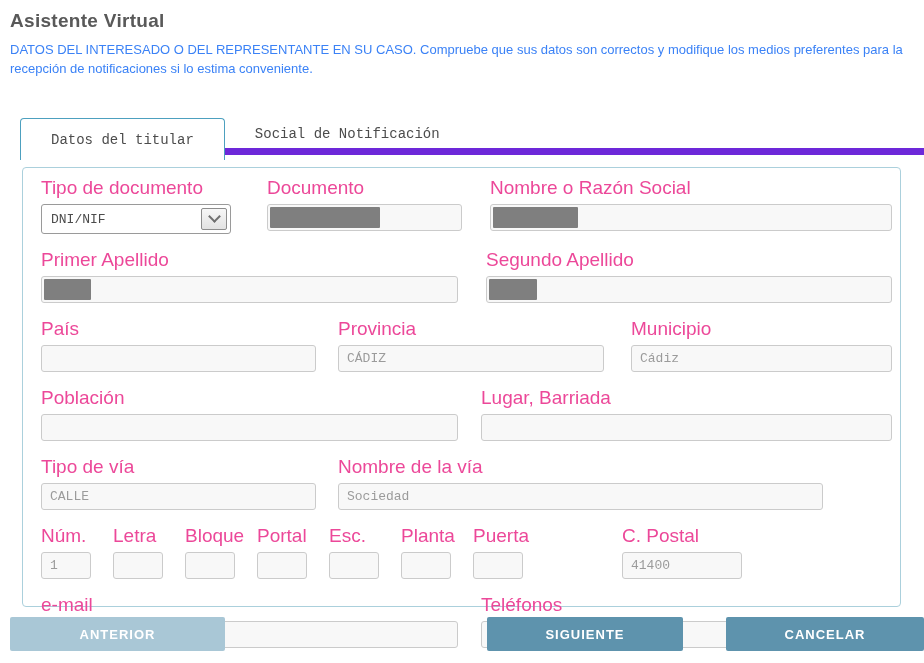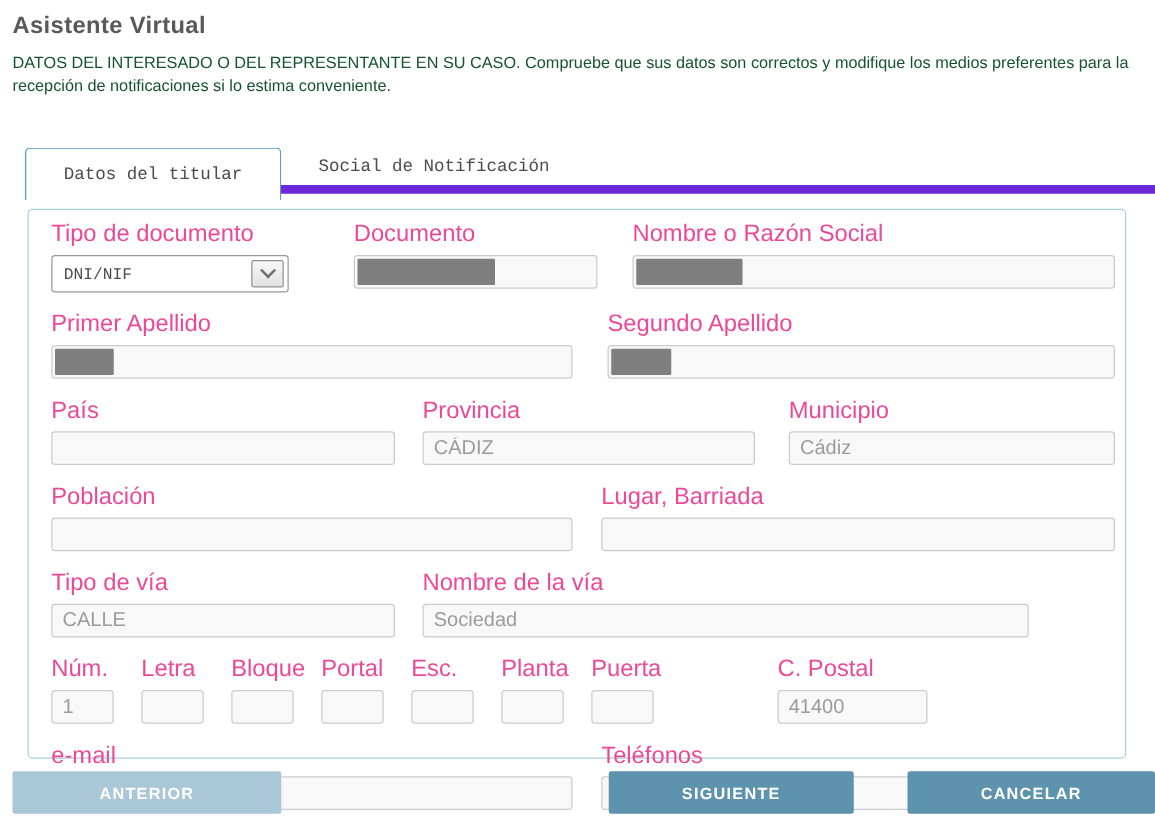--- a/index.html
+++ b/index.html
@@ -4,41 +4,41 @@
 <style>
   * { box-sizing: border-box; margin: 0; padding: 0; }
   html,body { width: 924px; height: 663px; background: #ffffff; overflow: hidden;
     font-family: "Liberation Sans", sans-serif; }
   .page { position: relative; width: 924px; height: 663px; }
 
   .title { position: absolute; left: 10px; top: 10px; font-size: 19px; font-weight: 700;
     color: #595959; letter-spacing: 0.3px; }
 
   .desc { position: absolute; left: 10px; top: 40px; width: 906px; font-size: 13px;
-    line-height: 19px; color: #14532d; }
+    line-height: 19px; color: #3b82f6; }
 
   
   .tabbar { position: absolute; left: 20px; top: 118px; right: 0; height: 37px;
     border-bottom: 7px solid #6d28d9; display: flex; align-items: stretch; font-family: Liberation Mono, monospace; }
   .tab { font-size: 14px; color: #4c4c4c; display: flex; align-items: center;
     padding: 0 30px; cursor: pointer; }
   .tab.active { background: #ffffff; border: 1px solid #4da0bf; border-bottom: none;
     border-radius: 4px 4px 0 0; position: relative; top: 0; height: 42px; z-index: 2; }
   .tab.inactive { padding-top: 2px; }
 
   
   .panel { position: absolute; left: 22px; top: 167px; width: 879px; height: 440px;
     border: 1px solid #abd0dc; border-radius: 4px; background: #ffffff;
     padding: 9px 8px 0 18px; }
 
   .row { display: flex; align-items: flex-start; margin-bottom: 15px; }
   .field { display: flex; flex-direction: column; }
   .field label { font-size: 19px; color: #ec4899; margin-bottom: 5px; white-space: nowrap; }
   .inp { height: 27px; background: #f8f8f8; border: 1px solid #cbcbcb; border-radius: 3px;
-    font-family: Liberation Sans, sans-serif; font-size: 16px; color: #9b9b9b;
+    font-family: Liberation Mono, monospace; font-size: 13px; color: #9b9b9b;
     padding: 0 8px; width: 100%; position: relative; }
   input.inp { outline: none; }
   .redacted { display: flex; align-items: center; padding: 0 2px; }
   .redact-block { background: #7f7f7f; height: 21px; border-radius: 1px; }
   .w-doc  { width: 110px; }
   .w-nom  { width: 85px; }
   .w-ape1 { width: 47px; }
   .w-ape2 { width: 48px; }
   .w-mail { width: 150px; }
 
@@ -48,21 +48,21 @@
     padding: 0 34px 0 9px; font-size: 13px; color: #4c4c4c; cursor: pointer; font-family: Liberation Mono, monospace; }
   .sel-arrowbox { position: absolute; right: 3px; top: 3px; width: 26px; height: 22px;
     border: 1px solid #8d8d8d; border-radius: 2px;
     background: linear-gradient(#f7f7f7, #e2e2e2);
     display: flex; align-items: center; justify-content: center; }
   .chev { width: 9px; height: 9px; border-right: 2px solid #6f6f6f;
     border-bottom: 2px solid #6f6f6f; transform: rotate(45deg); margin-top: -5px; }
 
   
   .r1-c1 { width: 190px; }
-  .r1-c2 { width: 195px; margin-left: 52px; }
+  .r1-c2 { width: 195px; margin-left: 36px; }
   .r1-c3 { flex: 1; margin-left: 28px; }
   .r2-c1 { width: 417px; }
   .r2-c2 { flex: 1; margin-left: 28px; }
   .r3-c1 { width: 275px; }
   .r3-c2 { width: 266px; margin-left: 22px; }
   .r3-c3 { flex: 1; margin-left: 27px; }
   .r4-c1 { width: 417px; }
   .r4-c2 { flex: 1; margin-left: 23px; }
   .r5-c1 { width: 275px; }
   .r5-c2 { width: 485px; margin-left: 22px; }

